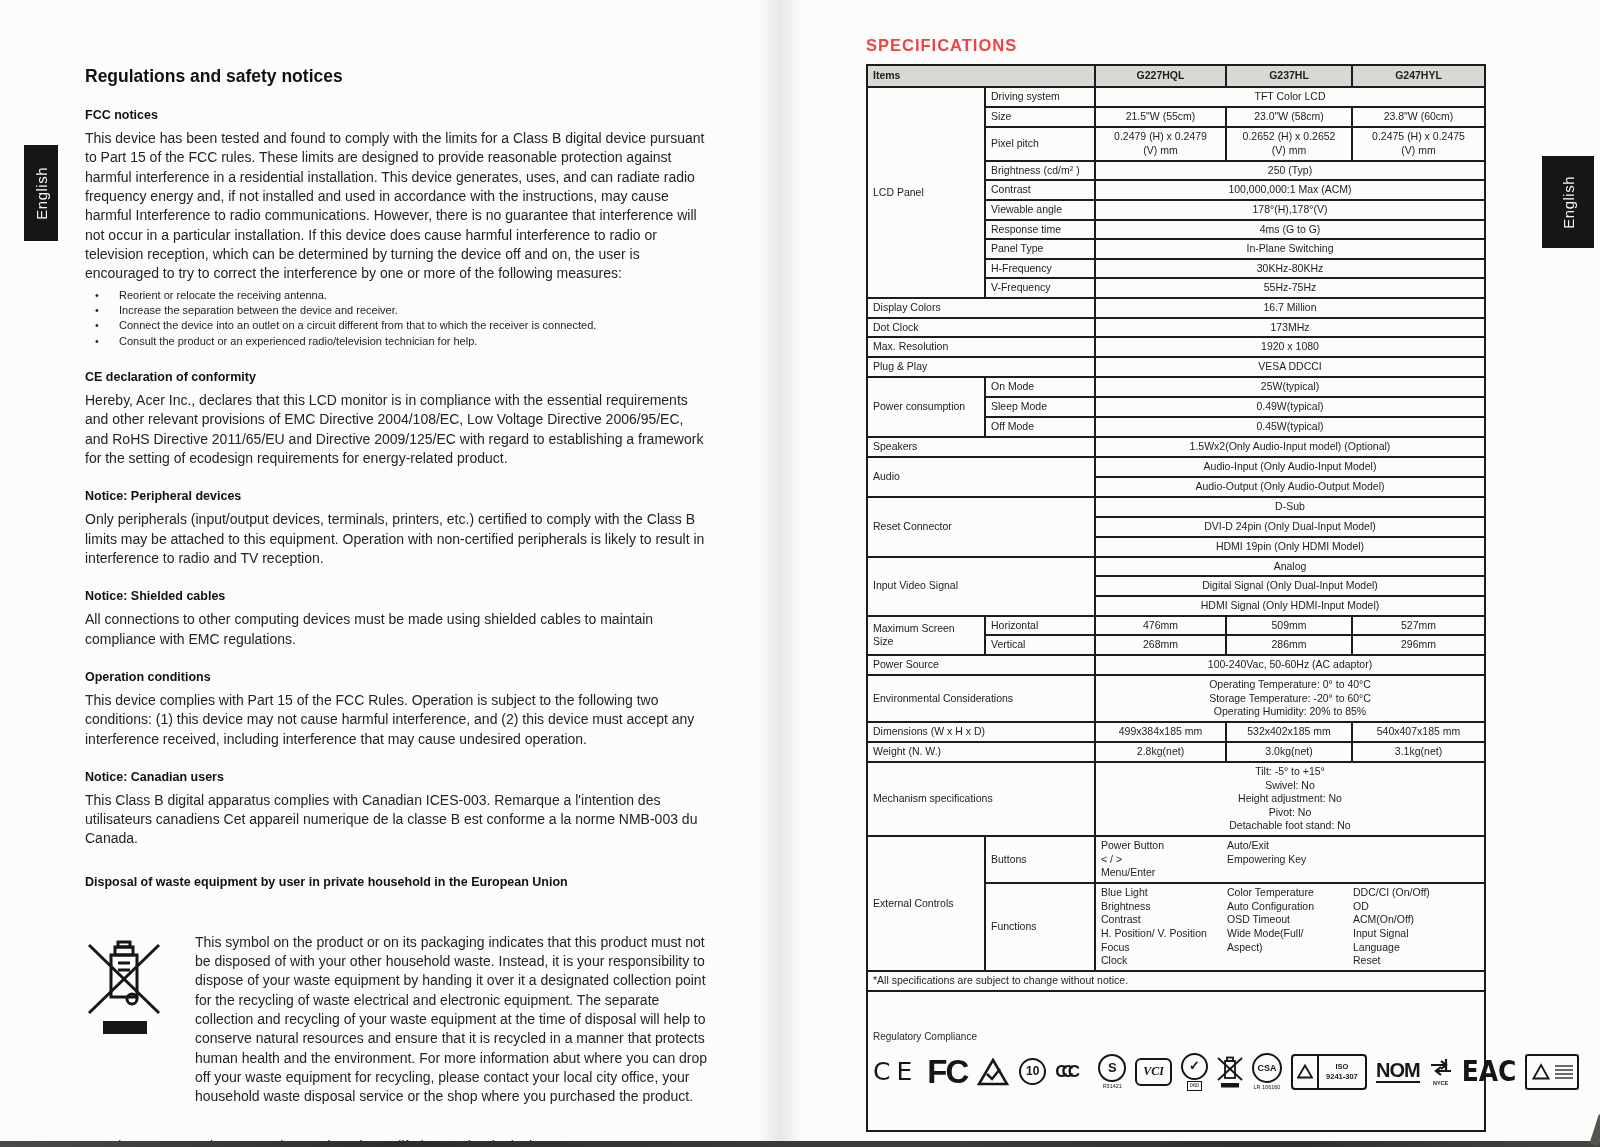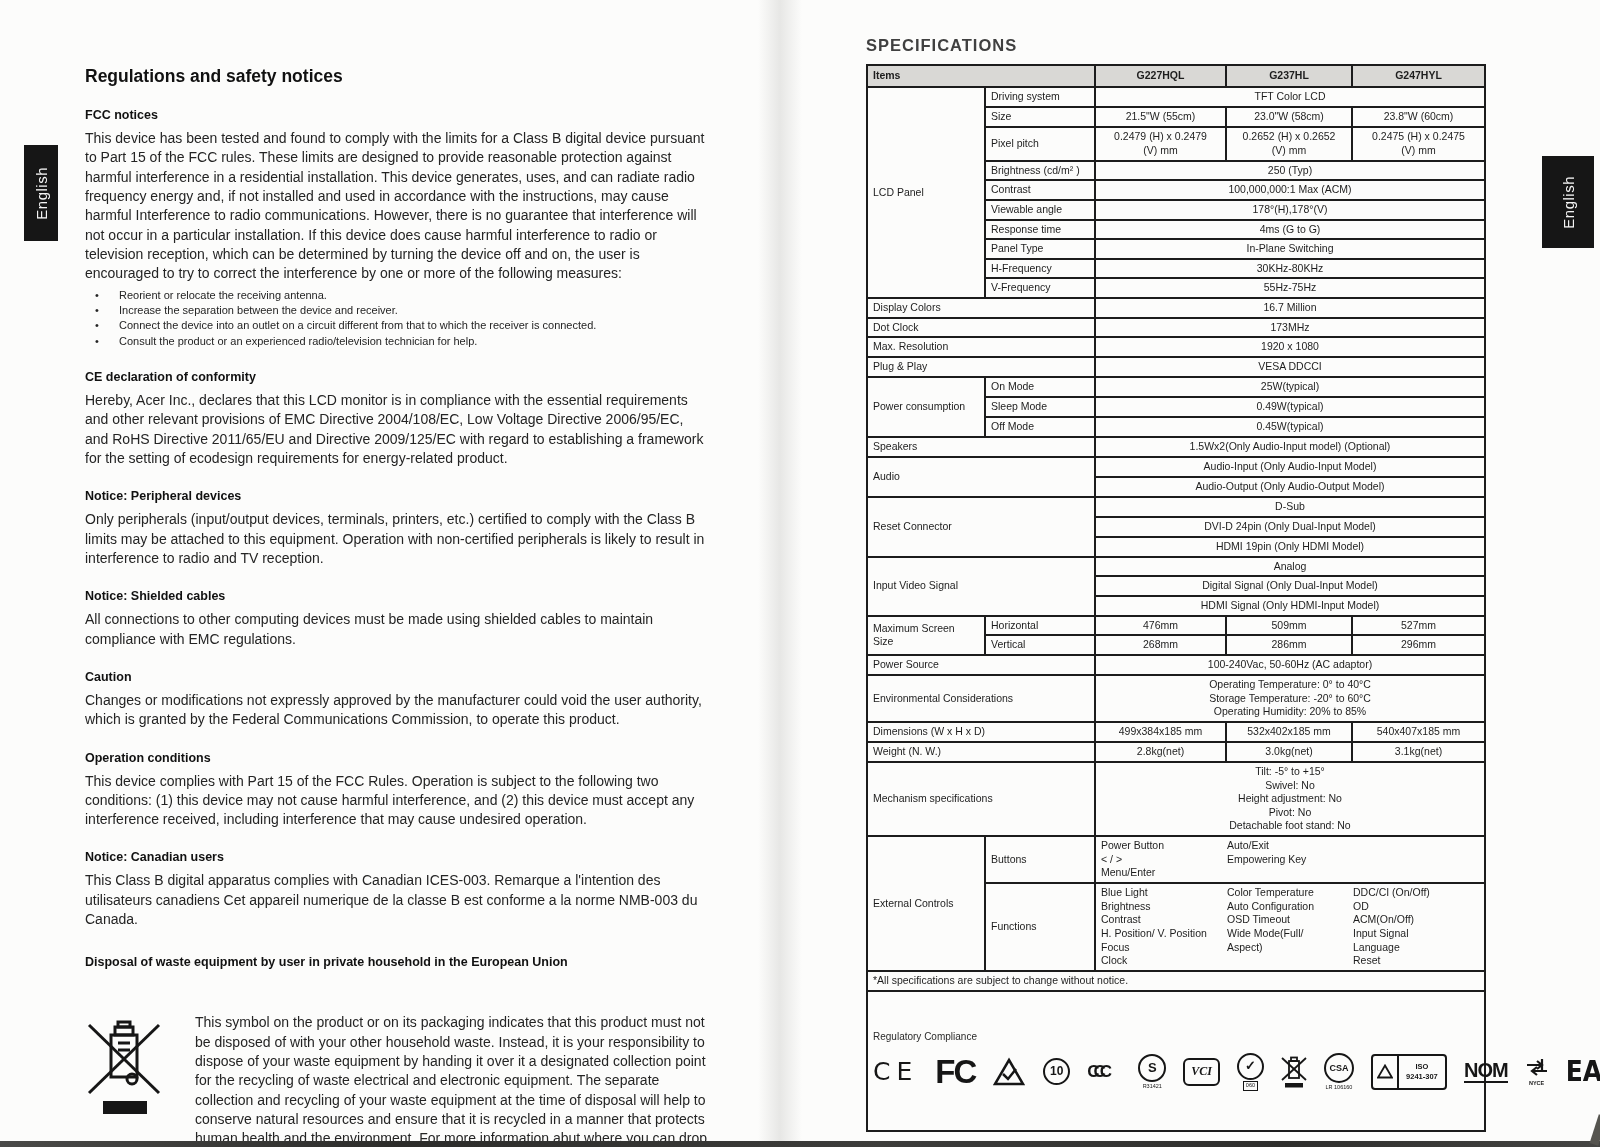--- a/index.html
+++ b/index.html
@@ -46,21 +46,21 @@
   .page-left ul { list-style: none; margin-top: 4px; }
   .page-left li { position: relative; padding-left: 34px; font-size: 11px; line-height: 1.4; color:#242424; }
   .page-left li::before { content: "\2022"; position: absolute; left: 10px; top: 0; }
   .disposal-row { display: flex; margin-top: 44px; }
   .weee-big { width: 92px; flex: 0 0 92px; padding-top: 4px; }
   .disposal-row p { flex: 1; margin-left: 18px; }
   .base-note { font-size: 15.5px; color: #101010; margin-top: 30px; letter-spacing: 0.1px; }
 
   
   .page-right { position: absolute; left: 866px; top: 36px; width: 620px; }
-  .spec-title { font-size: 16.5px; font-weight: bold; letter-spacing: 1px; color:#404040; margin-bottom: 9px; }
+  .spec-title { font-size: 16.5px; font-weight: bold; letter-spacing: 1px; color:#ef4444; margin-bottom: 9px; }
 
   table.spec { width: 618px; border-collapse: collapse; table-layout: fixed; }
   table.spec td, table.spec th {
     border: 2px solid #1c1c1c;
     font-size: 10.5px; line-height: 1.3;
     padding: 2px 5px; color: #1d1d1d; font-weight: normal;
     vertical-align: middle;
   }
   table.spec th { background: #d9d8d5; text-align: left; font-weight: bold; height: 22px; }
   table.spec th.model { text-align: center; }
@@ -69,21 +69,21 @@
   td.top { vertical-align: top; }
   tr.h19 { height: 19px; } tr.h20 { height: 20px; } tr.h17 { height: 17px; }
   tr.h34 { height: 34px; } tr.h47 { height: 47px; } tr.h66 { height: 66px; }
   tr.h38 { height: 38px; } tr.h80 { height: 80px; } tr.h140 { height: 140px; }
   .cols { display: flex; text-align: left; }
   .cols > div { flex: 1; }
   .footnote-cell { font-size: 10.5px; border-radius: 6px; }
 
   
   .reg-label { font-size: 10px; color: #2a2a2a; margin: 2px 0 8px; }
-  .icons { display: flex; align-items: center; gap: 17px; }
+  .icons { display: flex; align-items: center; gap: 9px; }
   .ic { display: flex; flex-direction: column; align-items: center; justify-content: center; color:#161616; }
   .ic .sub { font-size: 5.5px; line-height: 1.1; margin-top: 1px; letter-spacing: 0; }
   .ic-ce { font-size: 25px; letter-spacing: 6px; font-weight: 500; font-family: "DejaVu Sans", sans-serif; }
   .ic-fcc { font-size: 33px; font-weight: bold; letter-spacing: -2px; }
   .ic-round { border: 2.5px solid #161616; border-radius: 50%; display:flex; align-items:center; justify-content:center; font-weight: bold; }
   .ic-rohs10 { width: 27px; height: 27px; font-size: 12px; }
   .ic-ccc { font-size: 17px; font-weight: bold; letter-spacing: -6px; width: 34px; }
   .ic-smark { width: 28px; height: 28px; font-size: 13px; }
   .ic-vcci { border: 2.5px solid #161616; border-radius: 6px; padding: 4px 6px; font-size: 12px; font-style: italic; font-family: "Liberation Serif", serif; font-weight: bold; }
   .ic-check { width: 27px; height: 27px; font-size: 13px; }
@@ -133,24 +133,20 @@
   <section>
     <h2>Notice: Peripheral devices</h2>
     <p>Only peripherals (input/output devices, terminals, printers, etc.) certified to comply with the Class B limits may be attached to this equipment. Operation with non-certified peripherals is likely to result in interference to radio and TV reception.</p>
   </section>
 
   <section>
     <h2>Notice: Shielded cables</h2>
     <p>All connections to other computing devices must be made using shielded cables to maintain compliance with EMC regulations.</p>
   </section>
 
-  <section>
-    <h2>Caution</h2>
-    <p>Changes or modifications not expressly approved by the manufacturer could void the user authority, which is granted by the Federal Communications Commission, to operate this product.</p>
-  </section>
 
   <section>
     <h2>Operation conditions</h2>
     <p>This device complies with Part 15 of the FCC Rules. Operation is subject to the following two conditions: (1) this device may not cause harmful interference, and (2) this device must accept any interference received, including interference that may cause undesired operation.</p>
   </section>
 
   <section>
     <h2>Notice: Canadian users</h2>
     <p>This Class B digital apparatus complies with Canadian ICES-003. Remarque a l'intention des utilisateurs canadiens Cet appareil numerique de la classe B est conforme a la norme NMB-003 du Canada.</p>
   </section>

